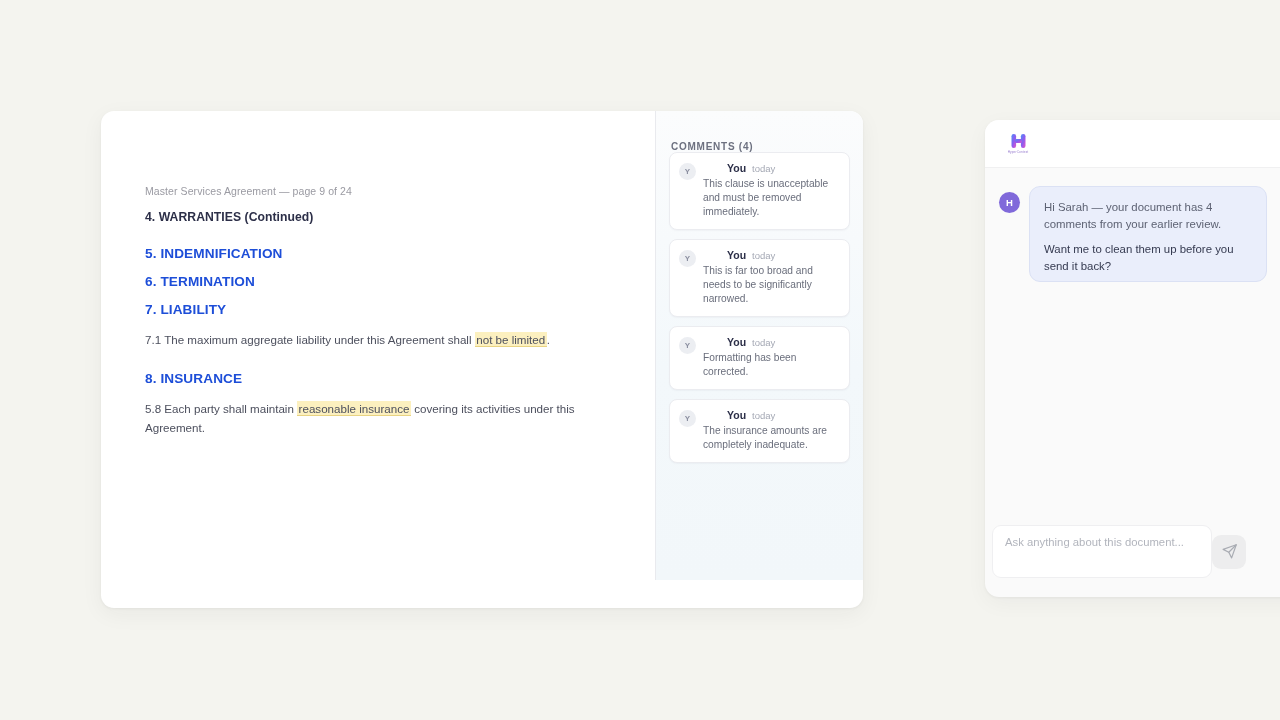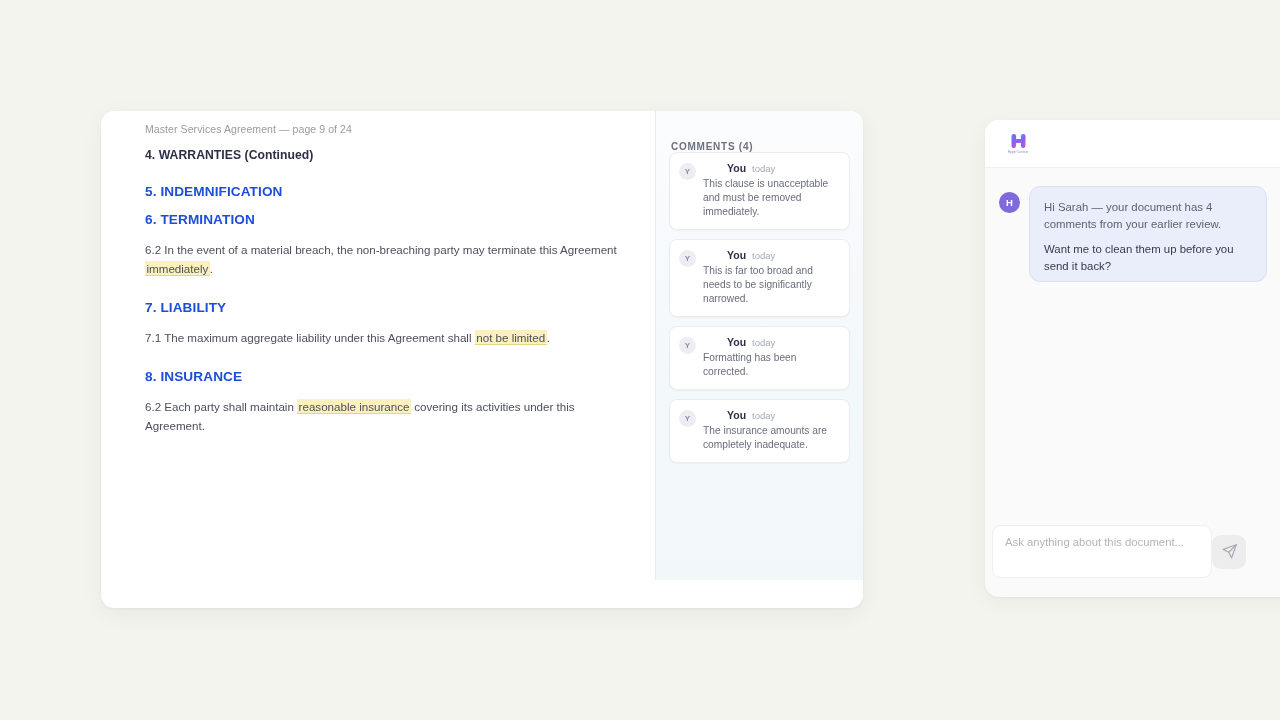--- a/index.html
+++ b/index.html
@@ -25,22 +25,23 @@
     height: 497px;
     background: #ffffff;
     border-radius: 13px;
     box-shadow: 0 1px 3px rgba(30,30,40,0.055), 0 6px 22px rgba(30,30,40,0.05);
     overflow: hidden;
     display: flex;
   }
 
   .doc-pane {
     width: 554px;
-    padding: 12px 24px 0 44px;
+    padding: 32px 24px 0 44px;
     position: relative;
+    margin-top: 42px;
   }
 
   .doc-meta {
     font-size: 10.5px;
     color: #9a9aa2;
     letter-spacing: 0.08px;
     margin-bottom: 13px;
   }
 
   .doc-h-cont {
@@ -277,25 +278,24 @@
 <body>
 
 <div class="doc-card">
 
   <div class="doc-pane">
     <div class="doc-meta">Master Services Agreement — page 9 of 24</div>
     <div class="doc-h-cont">4. WARRANTIES (Continued)</div>
     <div id="doc-sections">
         <div class="doc-h">5. INDEMNIFICATION</div>
         <div class="doc-h">6. TERMINATION</div>
-        <div class="doc-p"><span>6.2 In the event of a material breach, the non-breaching party may terminate this Agreement </span><span class="hl">immediately</span><span>.</span></div>
         <div class="doc-h">7. LIABILITY</div>
         <div class="doc-p"><span>7.1 The maximum aggregate liability under this Agreement shall </span><span class="hl">not be limited</span><span>.</span></div>
         <div class="doc-h">8. INSURANCE</div>
-        <div class="doc-p"><span>6.2 Each party shall maintain </span><span class="hl">reasonable insurance</span><span> covering its activities under this Agreement.</span></div>
+        <div class="doc-p"><span>5.8 Each party shall maintain </span><span class="hl">reasonable insurance</span><span> covering its activities under this Agreement.</span></div>
       </div>
   </div>
 
   <div class="comments-pane">
     <div class="comments-title">COMMENTS (4)</div>
     <div id="comment-list">
         <div class="comment-card">
           <div class="comment-avatar">Y</div>
           <div class="comment-body">
             <div class="comment-head">

